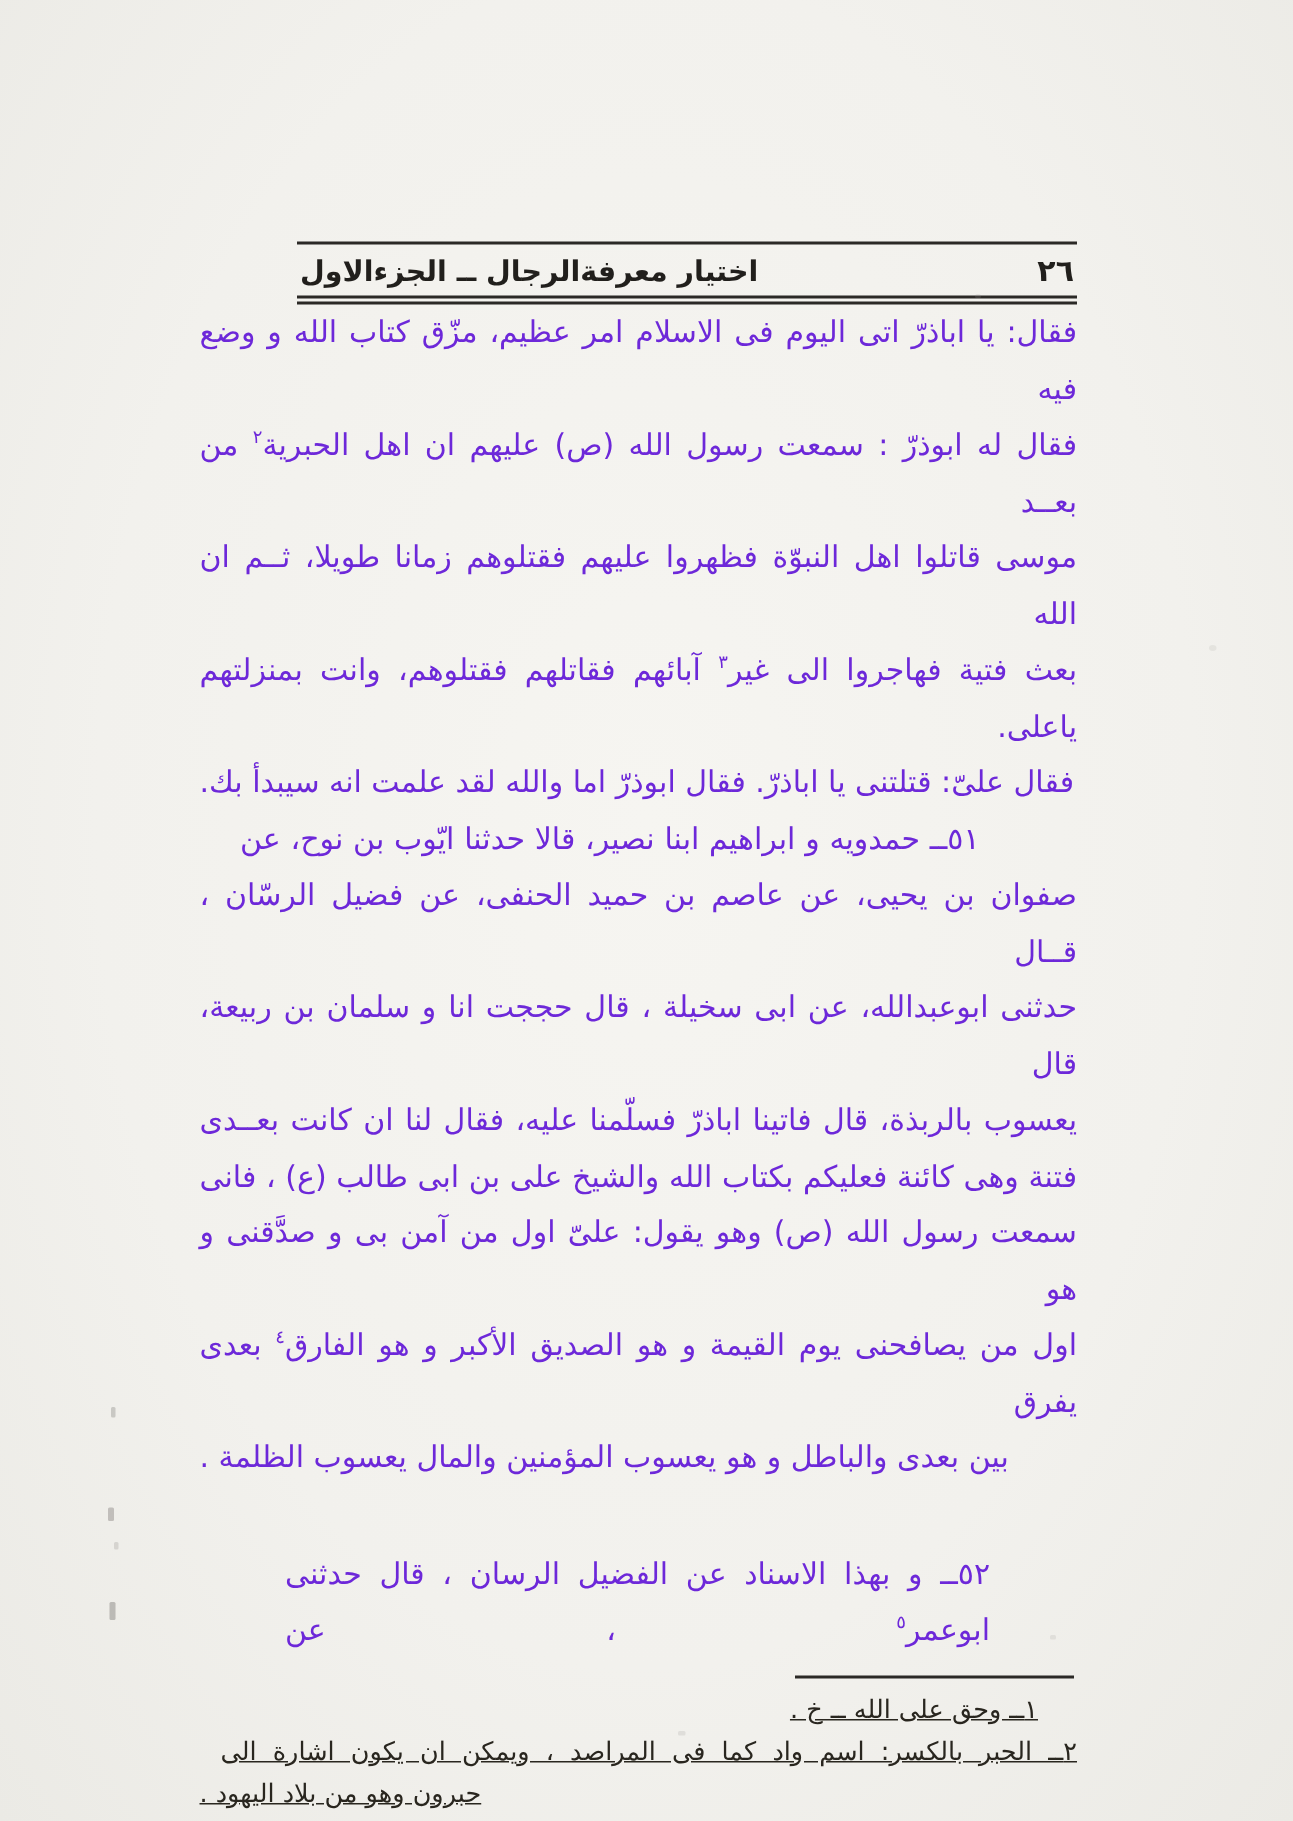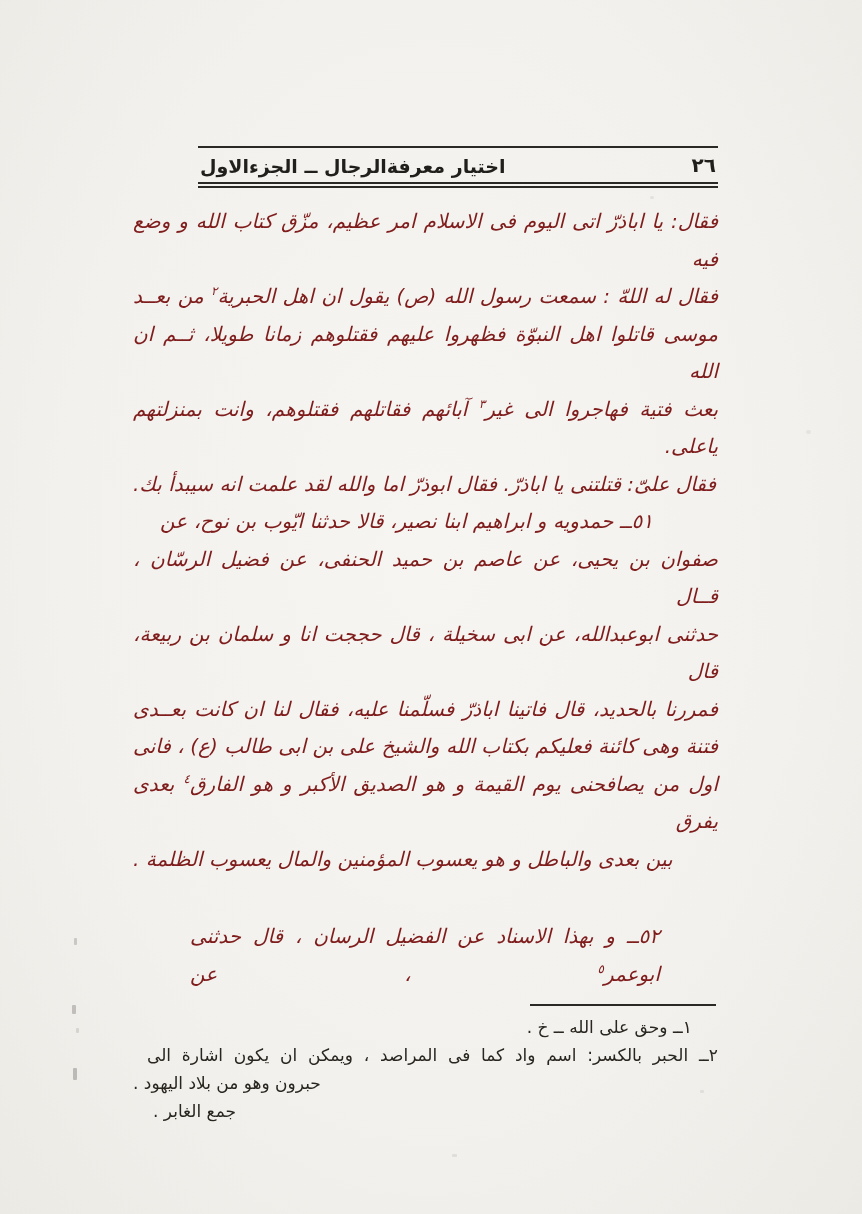--- a/index.html
+++ b/index.html
@@ -9,21 +9,21 @@
       radial-gradient(ellipse at 50% 45%, #f6f5f1 0%, #f2f1ed 60%, #ebeae5 100%);
     font-family: "DejaVu Sans", sans-serif;
     color: #211f1c;
     position: relative;
     overflow: hidden;
   }
   .page { position: absolute; inset: 0; }
 
   
   .header {
-    position: absolute; left: 198px; top: 146px; width: 520px;
+    position: absolute; left: 198px; top: 161px; width: 520px;
     border-top: 2px solid #2b2926;
     direction: ltr;
   }
   .header-row {
     display: flex; justify-content: space-between; align-items: flex-end;
     padding: 3px 2px 5px 2px; height: 26px;
   }
   .running-title {
     font-size: 19px; font-weight: bold; letter-spacing: 0px;
     direction: rtl; white-space: nowrap;
@@ -36,37 +36,36 @@
   }
 
   
   .content {
     position: absolute; left: 133px; top: 203px; width: 585px;
     direction: rtl;
   }
   .tline {
     font-size: 20px; line-height: 37.5px;
     text-align: justify; text-align-last: justify;
-    color: #7f1d1d;
-    font-style: italic;
+    color: #6d28d9;
   }
   .tline.endl { text-align: right; text-align-last: left; }
   .tline.p51 { padding-right: 65px; padding-left: 27px; }
   .tline.p52 { padding-right: 58px; padding-left: 57px; margin-top: 40px; }
   .fnref {
     font-size: 12px; line-height: 0; vertical-align: super;
   }
 
   
   .fnrule {
     width: 186px; border-top: 2px solid #2b2926;
     margin: 11px 2px 7px auto;
   }
   .fnline {
-    font-size: 17px; line-height: 28px; color: #29261f;
+    font-size: 17px; line-height: 28px; color: #29261f; text-decoration: underline;
   }
   .fnline.fn-r1 { text-align: right; text-align-last: right; padding-right: 26px; }
   .fnline.fn-j  { text-align: justify; text-align-last: justify; padding-left: 14px; }
   .fnline.fn-l  { text-align: right; text-align-last: left; }
   .fnline.fn-l2 { text-align: left; text-align-last: left; padding-left: 20px; }
 
   
   .speck { position: absolute; background: #9a9894; border-radius: 1px; }
   .s1 { left: 74px; top: 938px;  width: 3px; height: 7px;  opacity: .45; }
   .s2 { left: 72px; top: 1005px; width: 4px; height: 9px;  opacity: .55; }
@@ -87,29 +86,30 @@
       <span class="running-title">اختيار معرفةالرجال ــ الجزءالاول</span>
       <span class="page-number">٢٦</span>
     </div>
     <div class="double-rule"></div>
   </div>
 
   <div class="content">
 
     <div>
       <div class="tline"><span>فقال: يا اباذرّ اتى اليوم فى الاسلام امر عظيم، مزّق كتاب الله و وضع فيه</span><sup class="fnref"></sup><span></span></div>
-      <div class="tline"><span>فقال له اللهّ : سمعت رسول الله (ص) يقول ان اهل الحبرية</span><sup class="fnref">٢</sup><span> من بعــد</span></div>
+      <div class="tline"><span>فقال له ابوذرّ : سمعت رسول الله (ص) عليهم ان اهل الحبرية</span><sup class="fnref">٢</sup><span> من بعــد</span></div>
       <div class="tline"><span>موسى قاتلوا اهل النبوّة فظهروا عليهم فقتلوهم زمانا طويلا، ثــم ان الله</span><sup class="fnref"></sup><span></span></div>
       <div class="tline"><span>بعث فتية فهاجروا الى غير</span><sup class="fnref">٣</sup><span> آبائهم فقاتلهم فقتلوهم، وانت بمنزلتهم ياعلى.</span></div>
       <div class="tline endl"><span>فقال علىّ: قتلتنى يا اباذرّ. فقال ابوذرّ اما والله لقد علمت انه سيبدأ بك.</span><sup class="fnref"></sup><span></span></div>
       <div class="tline p51"><span>٥١ــ حمدويه و ابراهيم ابنا نصير، قالا حدثنا ايّوب بن نوح، عن</span><sup class="fnref"></sup><span></span></div>
       <div class="tline"><span>صفوان بن يحيى، عن عاصم بن حميد الحنفى، عن فضيل الرسّان ، قــال</span><sup class="fnref"></sup><span></span></div>
       <div class="tline"><span>حدثنى ابوعبدالله، عن ابى سخيلة ، قال حججت انا و سلمان بن ربيعة، قال</span><sup class="fnref"></sup><span></span></div>
-      <div class="tline"><span>فمررنا بالحديد، قال فاتينا اباذرّ فسلّمنا عليه، فقال لنا ان كانت بعــدى</span><sup class="fnref"></sup><span></span></div>
+      <div class="tline"><span>يعسوب بالربذة، قال فاتينا اباذرّ فسلّمنا عليه، فقال لنا ان كانت بعــدى</span><sup class="fnref"></sup><span></span></div>
       <div class="tline"><span>فتنة وهى كائنة فعليكم بكتاب الله والشيخ على بن ابى طالب (ع) ، فانى</span><sup class="fnref"></sup><span></span></div>
+      <div class="tline"><span>سمعت رسول الله (ص) وهو يقول: علىّ اول من آمن بى و صدَّقنى و هو</span><sup class="fnref"></sup><span></span></div>
       <div class="tline"><span>اول من يصافحنى يوم القيمة و هو الصديق الأكبر و هو الفارق</span><sup class="fnref">٤</sup><span> بعدى يفرق</span></div>
       <div class="tline endl"><span>بين بعدى والباطل و هو يعسوب المؤمنين والمال يعسوب الظلمة .</span><sup class="fnref"></sup><span></span></div>
       <div class="tline p52"><span>٥٢ــ و بهذا الاسناد عن الفضيل الرسان ، قال حدثنى ابوعمر</span><sup class="fnref">٥</sup><span> ، عن</span></div>
     </div>
 
     <div class="fnrule"></div>
 
     <div>
       <div class="fnline fn-r1">١ــ وحق على الله ــ خ .</div>
       <div class="fnline fn-j">٢ــ الحبر بالكسر: اسم واد كما فى المراصد ، ويمكن ان يكون اشارة الى</div>

